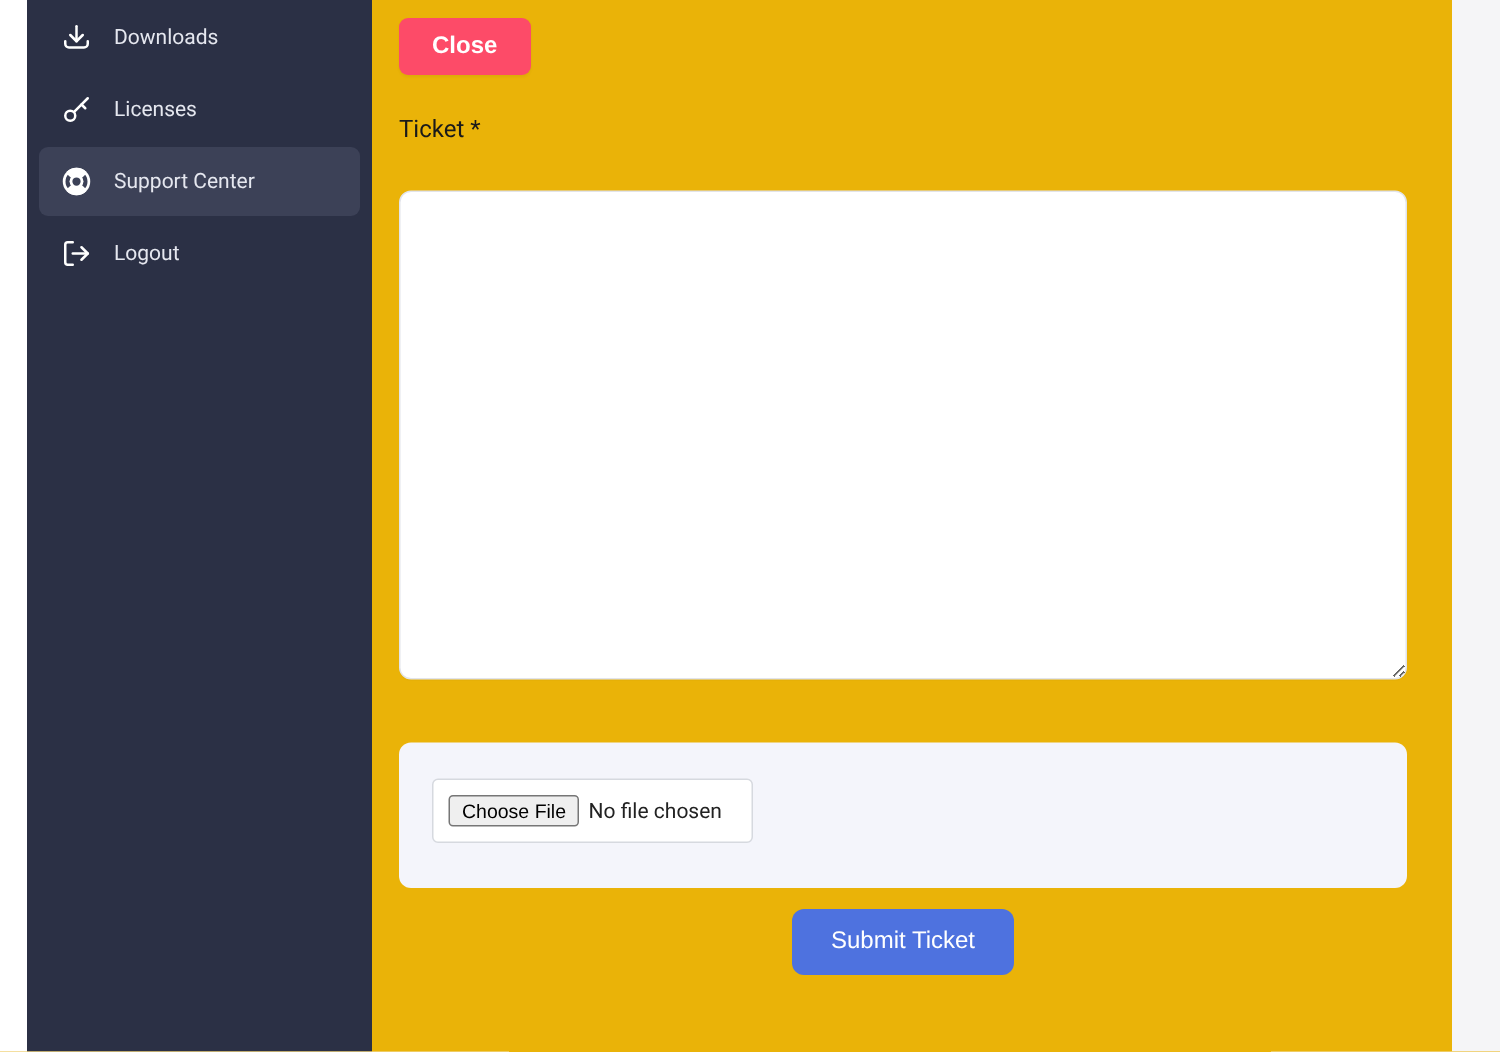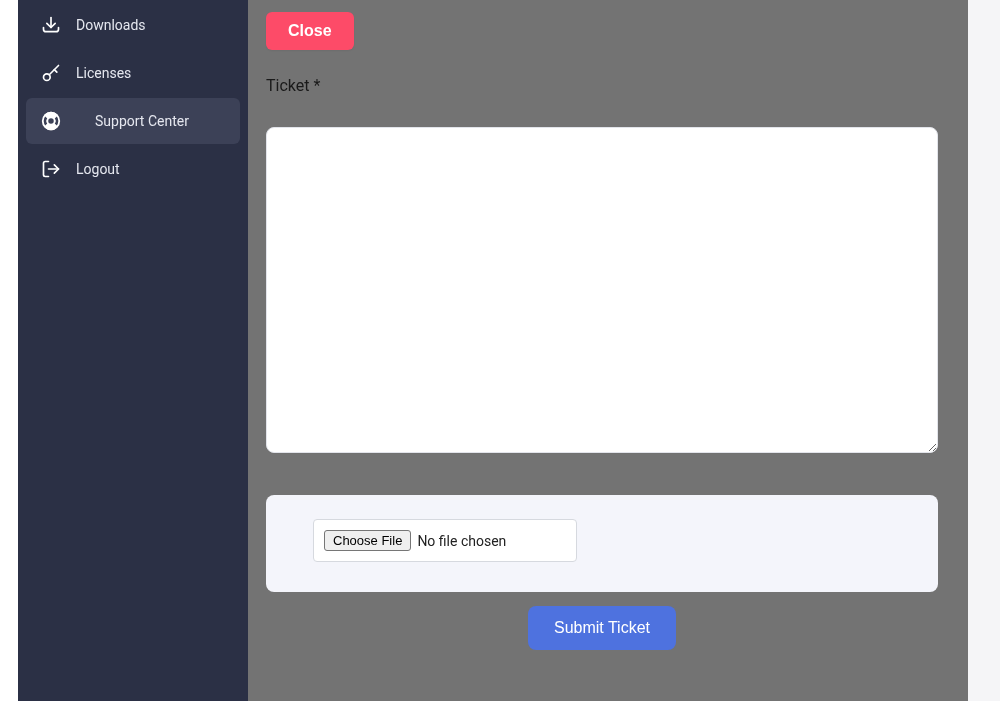--- a/index.html
+++ b/index.html
@@ -26,36 +26,35 @@
     display: flex;
     align-items: center;
     padding: 12px 14px;
     margin: 2px 8px;
     border-radius: 6px;
     cursor: pointer;
     font-size: 14px;
   }
   .sidebar-item.active {
     background: #3c4157;
-    gap: 19px;
   }
   .sidebar-icon {
     width: 22px;
     height: 22px;
     flex: none;
     display: flex;
     align-items: center;
     justify-content: center;
     margin-right: 14px;
   }
   .sidebar-icon svg { display: block; }
   .sidebar-label { color: #e5e7ef; }
   .content {
     flex: 1;
-    background: #737373;
+    background: #eab308;
     margin-right: 32px;
     padding: 0 30px 20px 18px;
     overflow: hidden;
     position: relative;
   }
   .close-btn {
     margin-top: 12px;
     margin-bottom: 18px;
     background: #fd4b68;
     color: #fff;
@@ -101,25 +100,24 @@
   .file-panel {
     background: #f4f5fb;
     border-radius: 8px;
     padding: 24px 22px 30px 22px;
   }
   .file-box {
     background: #fff;
     border: 1px solid #d6d9df;
     border-radius: 4px;
     padding: 10px 10px;
-    width: 264px;
+    width: 214px;
     display: flex;
     align-items: center;
     font-size: 14px;
-    margin-left: 25px;
   }
   .choose-btn {
     font-family: Arial, sans-serif;
     font-size: 13px;
     padding: 2px 8px;
     border: 1px solid #767676;
     background: #efefef;
     border-radius: 3px;
     cursor: pointer;
     margin-right: 6px;

